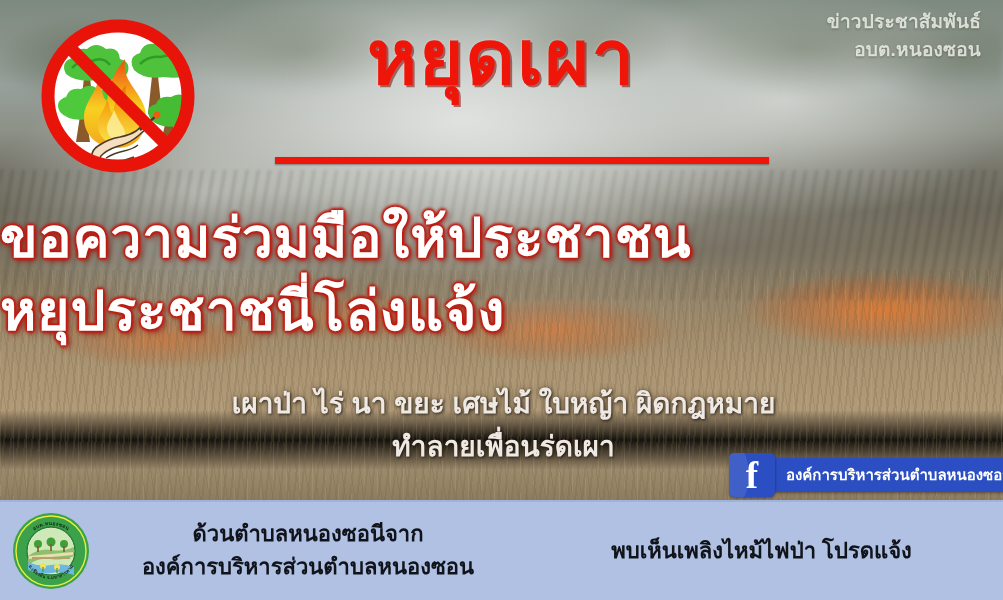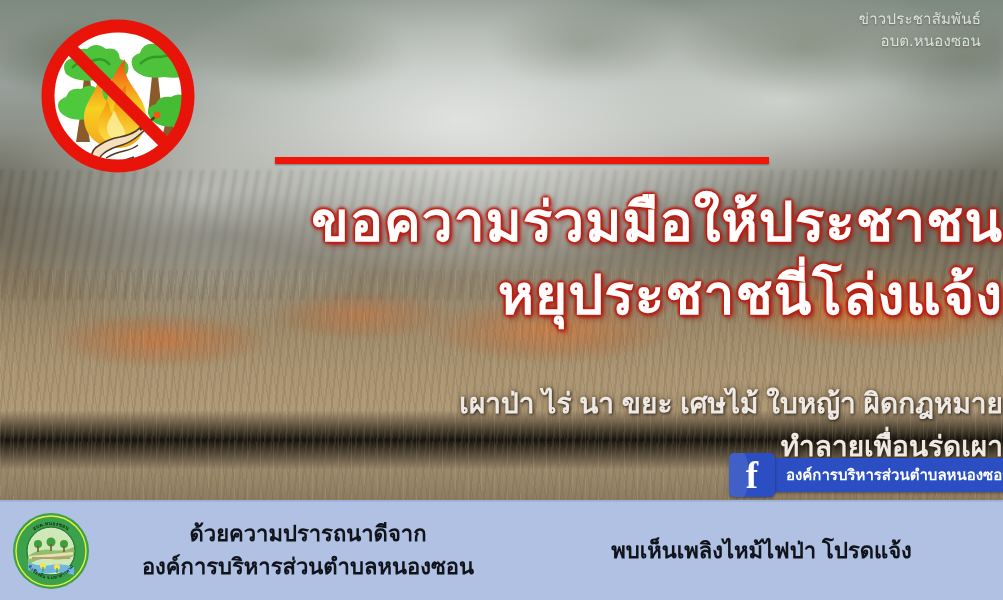--- a/index.html
+++ b/index.html
@@ -69,21 +69,21 @@
     background:radial-gradient(ellipse 560px 230px at 50% 30%, rgba(232,234,231,.45) 0%, rgba(220,222,218,.10) 60%, rgba(0,0,0,0) 85%);
     pointer-events:none;
   }
 
   
   .topright{
     position:absolute; right:22px; top:8px; text-align:right;
     line-height:1.45; z-index:9;
   }
   .topright div{
-    color:rgba(248,250,245,.80); font-size:15px; font-weight:400;
+    color:rgba(248,250,245,.80); font-size:19px; font-weight:700;
     text-shadow:0 1px 2px rgba(60,70,50,.55);
     letter-spacing:.2px;
   }
 
   
   .nofire{
     position:absolute; left:22px; top:16px; width:192px; height:160px; z-index:10;
   }
 
   
@@ -96,32 +96,32 @@
     line-height:1.05; letter-spacing:2px;
     text-shadow:
       2px 2px 0 rgba(120,8,4,.55),
       0 0 3px rgba(255,255,255,.35);
   }
   .rule{
     position:absolute; left:275px; top:157px; width:494px; height:7px;
     background:#ef1508; z-index:11;
     box-shadow:0 1px 2px rgba(0,0,0,.35);
   }
-  .h2wrap{ position:absolute; left:0; right:0; top:186px; text-align:right; z-index:11; }
+  .h2wrap{ position:absolute; left:0; right:0; top:202px; text-align:left; z-index:11; }
   .h2{
     font-size:55px; font-weight:700; color:#ffffff; line-height:1.32;
     letter-spacing:1px;
     text-shadow:
       0 0 2px #c01a10,
       2px 0 3px #c01a10, -2px 0 3px #c01a10,
       0 2px 3px #c01a10, 0 -2px 3px #c01a10,
       3px 3px 6px rgba(140,16,8,.75);
   }
   .sub{
-    position:absolute; left:4px; right:0; top:382px; text-align:right; z-index:11;
+    position:absolute; left:4px; right:0; top:382px; text-align:center; z-index:11;
   }
   .sub div{
     font-size:28px; font-weight:700; color:#efe9e4; line-height:1.55;
     text-shadow:1px 1px 3px rgba(30,22,14,.85), 0 0 6px rgba(40,30,20,.5);
   }
 
   
   .fbbadge{
     position:absolute; left:729px; top:453px; height:44px; z-index:12;
     display:flex; align-items:center;
@@ -249,20 +249,23 @@
           <line x1="118" y1="114" x2="134" y2="100" stroke="#4a3a22" stroke-width="2.4"></line>
           <circle cx="135" cy="99" r="3.4" fill="#ef5a12"></circle>
         </g>
       </g>
 
       <circle cx="96" cy="80" r="70" fill="none" stroke="#e8140a" stroke-width="13"></circle>
       <line x1="47" y1="31" x2="145" y2="129" stroke="#e8140a" stroke-width="13" stroke-linecap="butt"></line>
     </svg>
   </div>
 
+  <div class="headline">
+    <div class="h1">หยุดเผา</div>
+  </div>
 
   <div class="rule"></div>
 
   <div class="h2wrap">
     <div class="h2">ขอความร่วมมือให้ประชาชน</div>
     <div class="h2">หยุประชาชนี่โล่งแจ้ง</div>
   </div>
 
   <div class="sub">
     <div>เผาป่า ไร่ นา ขยะ เศษไม้ ใบหญ้า ผิดกฎหมาย</div>
@@ -314,21 +317,21 @@
         <text font-size="5.2" font-weight="bold" fill="#17301a" letter-spacing="0.2" font-family="Liberation Sans, sans-serif">
           <textPath href="#arcTop" startOffset="50%" text-anchor="middle" side="left">อบต.หนองซอน</textPath>
         </text>
         <text font-size="4.6" font-weight="bold" fill="#17301a" letter-spacing="0.2" font-family="Liberation Sans, sans-serif">
           <textPath href="#arcBot" startOffset="50%" text-anchor="middle">อ.เชียงยืน จ.มหาสารคาม</textPath>
         </text>
       </svg>
     </div>
 
     <div class="bleft">
-      <div class="ln">ด้วยความปรารถนาดีจาก</div>
+      <div class="ln">ด้วนตำบลหนองซอนีจาก</div>
       <div class="ln">องค์การบริหารส่วนตำบลหนองซอน</div>
     </div>
 
     <div class="bright">
       <div class="ln">พบเห็นเพลิงไหม้ไฟป่า โปรดแจ้ง</div>
     </div>
 
   </div>
 </div>
 

